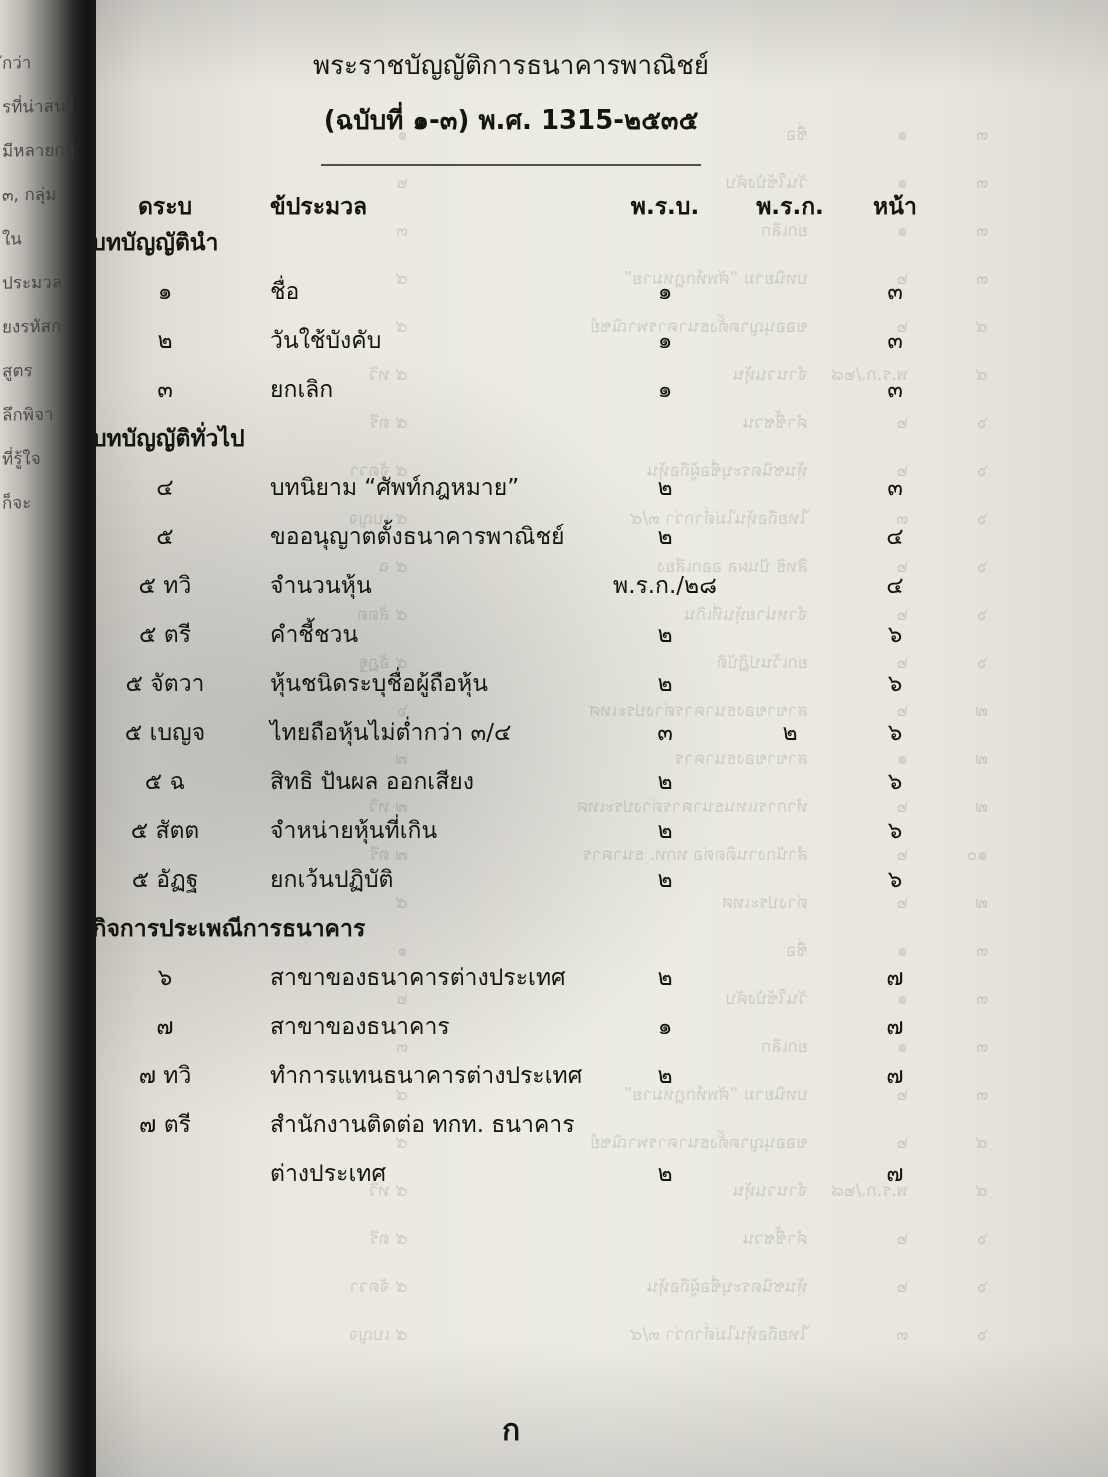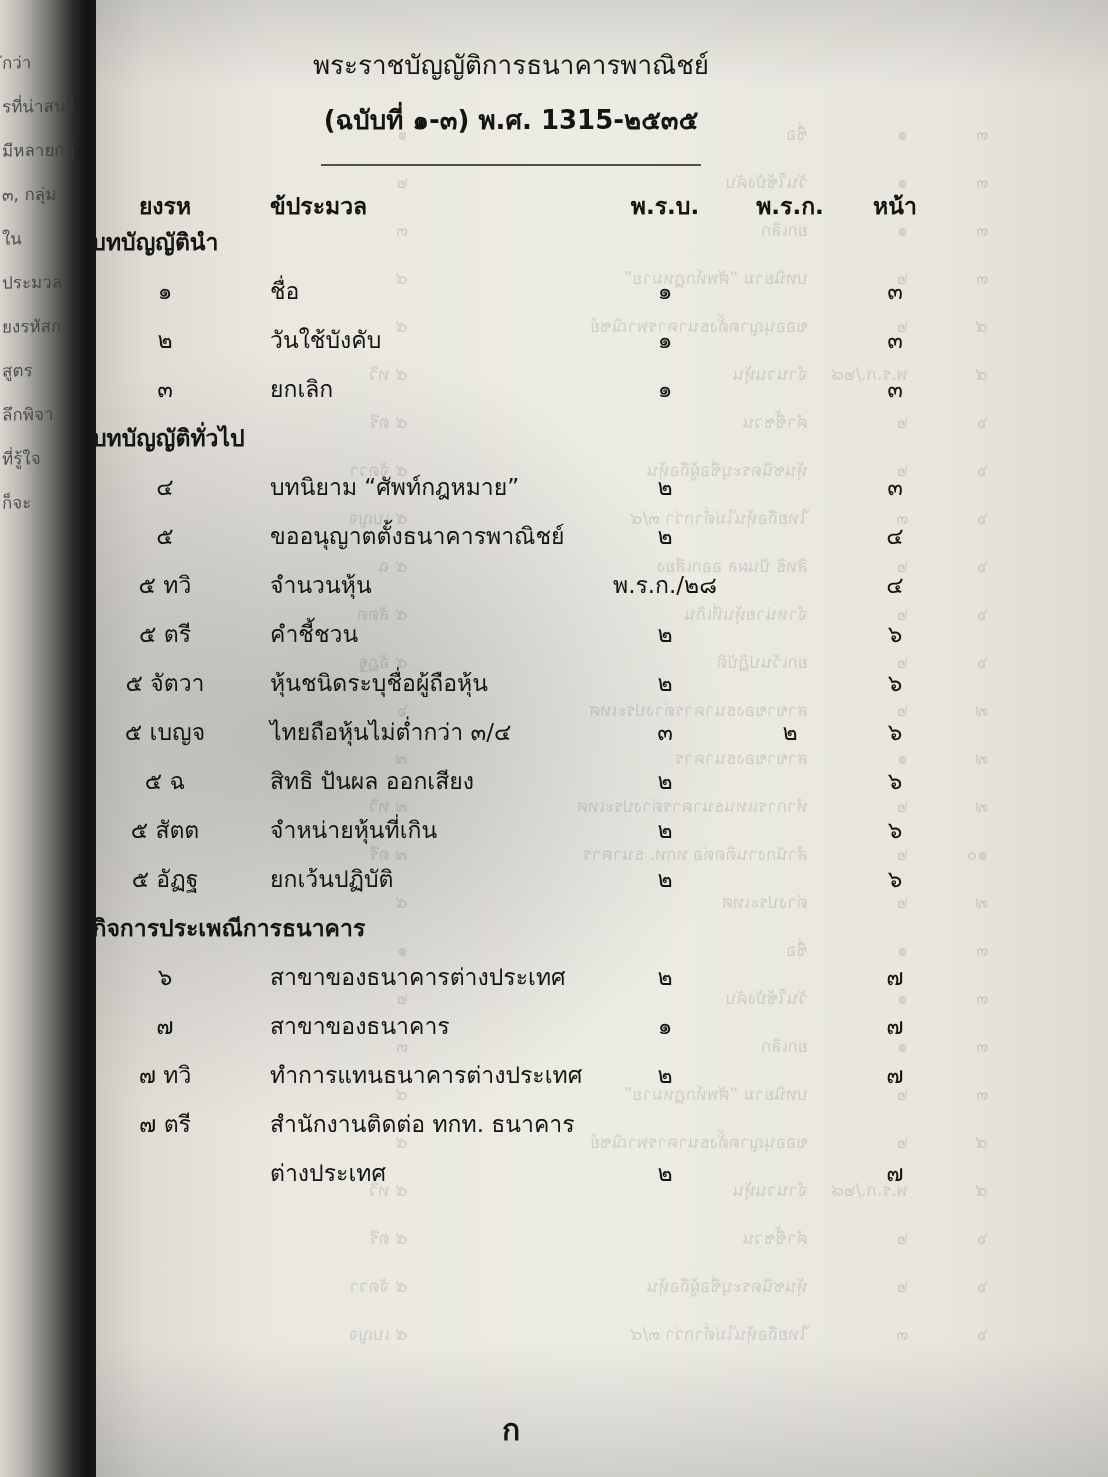--- a/index.html
+++ b/index.html
@@ -317,21 +317,21 @@
     <table class="toc">
       <colgroup>
         <col class="col-section">
         <col class="col-law">
         <col class="col-prb">
         <col class="col-prk">
         <col class="col-page">
       </colgroup>
       <thead>
         <tr>
-          <th class="h-section">ยงรห</th>
+          <th class="h-section">ดระบ</th>
           <th class="h-law">ข้ประมวล</th>
           <th class="h-prb">พ.ร.บ.</th>
           <th class="h-prk">พ.ร.ก.</th>
           <th class="h-page">หน้า</th>
         </tr>
       </thead>
       <tbody id="toc-body">
           <tr class="head-row">
             <td colspan="5" class="group">๑. บทบัญญัตินำ</td>
           </tr>

